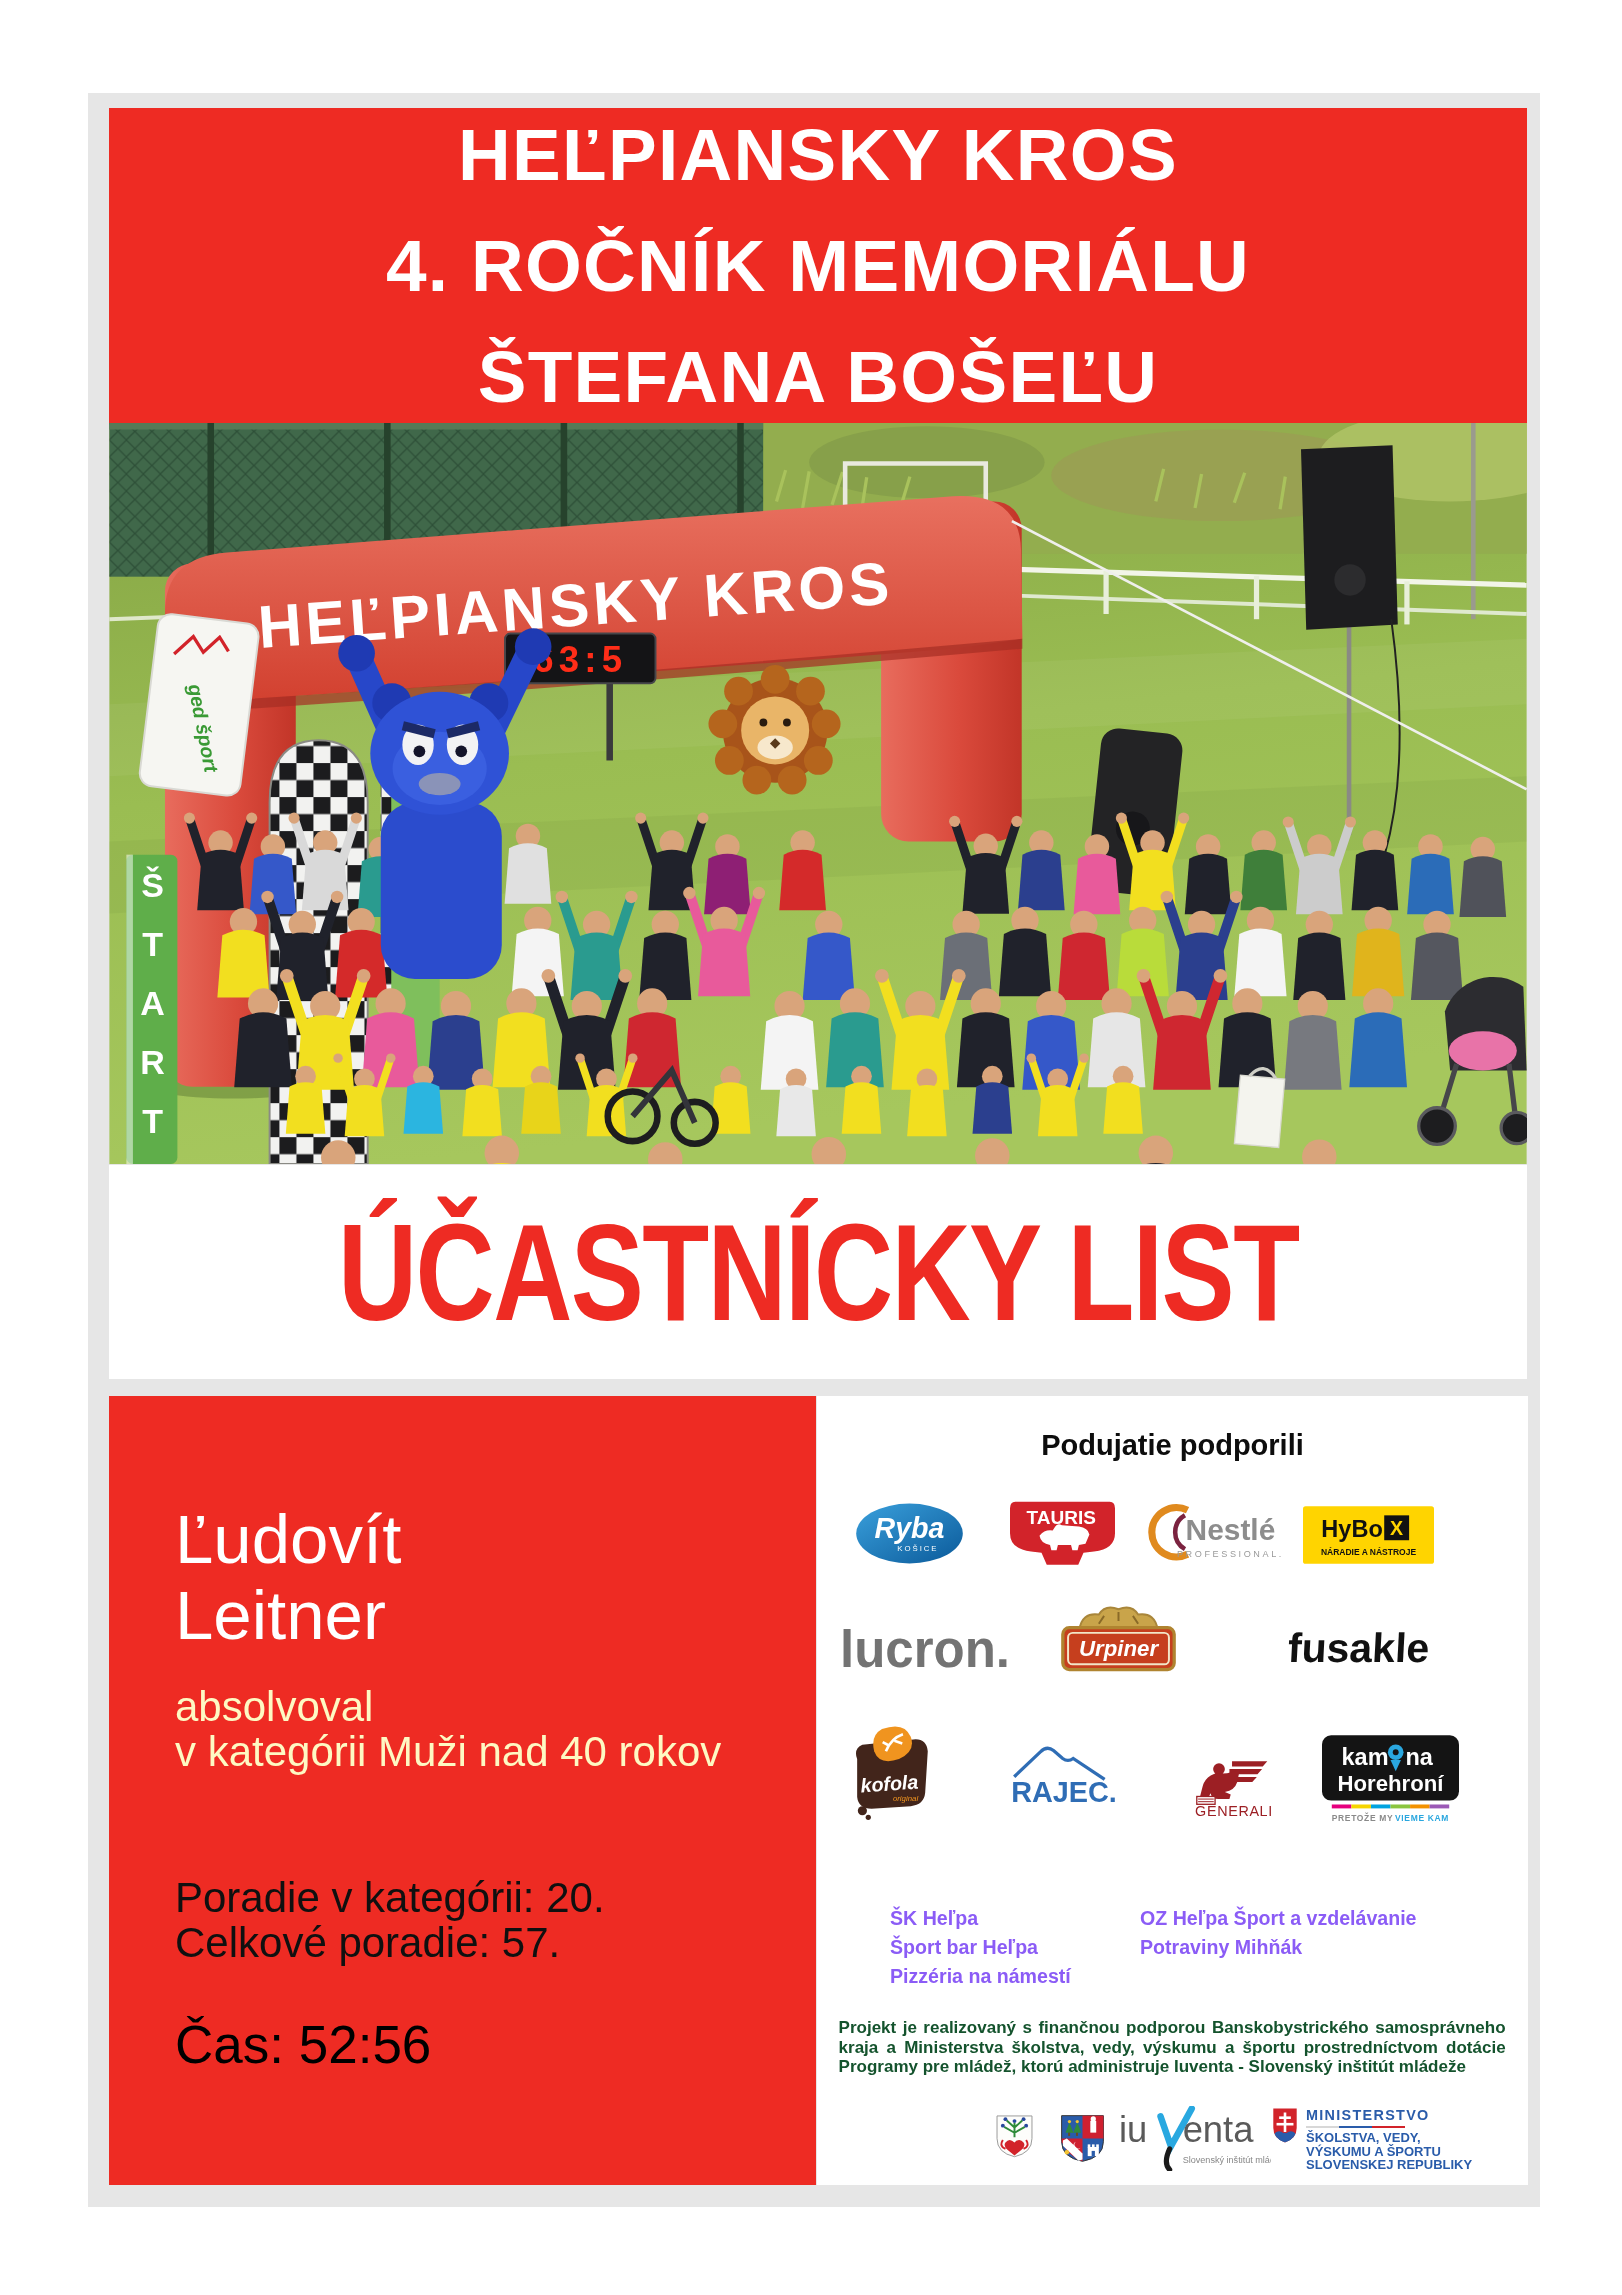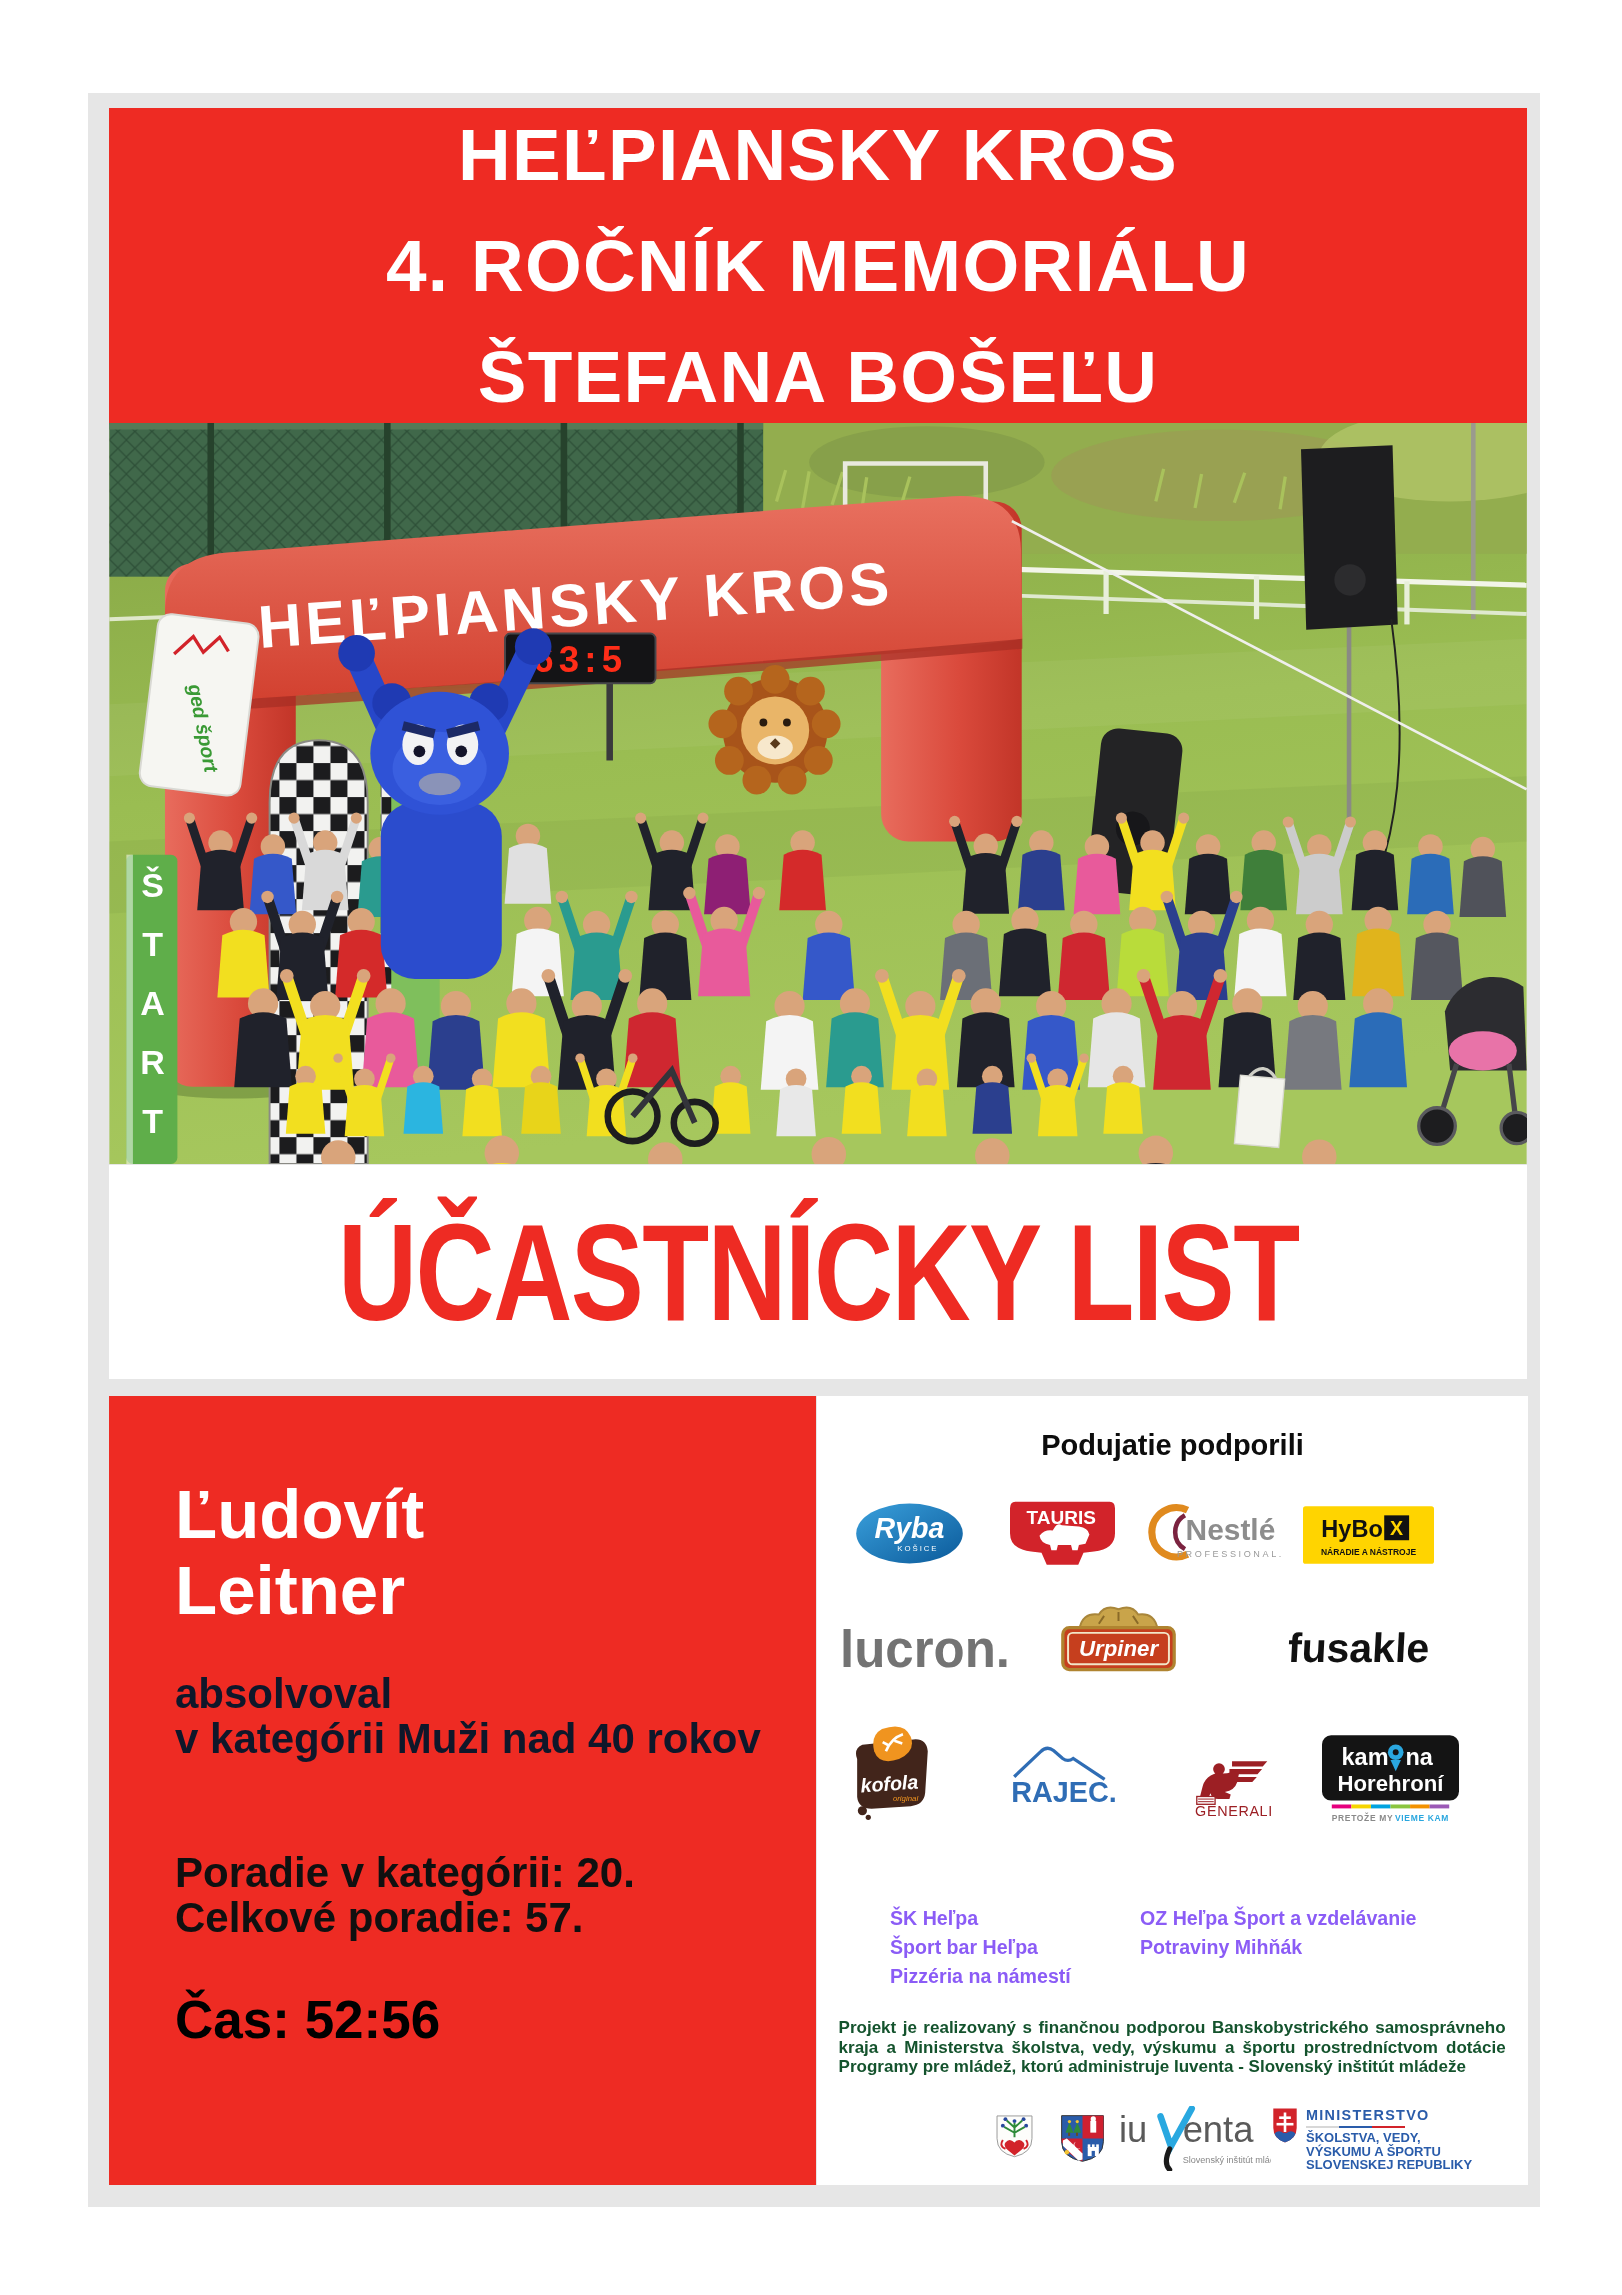--- a/index.html
+++ b/index.html
@@ -10,23 +10,23 @@
   .header{left:109px;top:108px;width:1418px;height:315px;background:#ee2b23;color:#fff;
           display:flex;flex-direction:column;justify-content:center;text-align:center;
           font-weight:bold;font-size:73px;line-height:111px;letter-spacing:1.3px;}
   .photo{left:109px;top:423px;width:1418px;height:741px;}
   .title-band{left:109px;top:1165px;width:1418px;height:214px;background:#fff;
               display:flex;align-items:center;justify-content:center;}
   .title-text{font-size:137px;font-weight:bold;color:#ee2b23;white-space:nowrap;
               transform:scaleX(.8);letter-spacing:-2px;}
   .red-panel{left:109px;top:1396px;width:707px;height:789px;background:#ee2b23;}
   .white-panel{left:817px;top:1396px;width:711px;height:789px;background:#fff;}
-  .rp{left:66px;font-weight:bold;white-space:nowrap;}
+  .rp{left:66px;font-weight:normal;white-space:nowrap;margin-top:25px;}
   .rp-name{top:81px;font-size:69px;line-height:76px;color:#fff;}
-  .rp-info{top:275px;font-size:42px;line-height:45px;color:#0f172a;}
+  .rp-info{top:263px;font-size:42px;line-height:45px;color:#fef9c3;}
   .rp-rank{top:454px;font-size:42px;line-height:45px;color:#101010;}
   .rp-time{top:584px;font-size:53px;line-height:79px;color:#000000;}
   .sp-heading{top:33px;left:0;width:100%;text-align:center;font-size:29px;font-weight:bold;color:#0d0d0d;}
   .logo{position:absolute;}
   .lucron-text{font-size:51px;font-weight:bold;color:#737373;white-space:nowrap;}
   .fusakle-text{font-size:41px;font-weight:bold;color:#111;transform:skewX(-3deg);white-space:nowrap;}
   .sup-col{font-size:19.6px;line-height:29px;font-weight:bold;color:#8b5cf6;white-space:nowrap;}
   .funding{left:21.6px;top:622px;width:667px;font-size:17px;line-height:19.6px;font-weight:bold;
            color:#14532d;text-align:justify;}
   .min-text{left:489px;top:711px;color:#2a5caa;font-weight:bold;}

